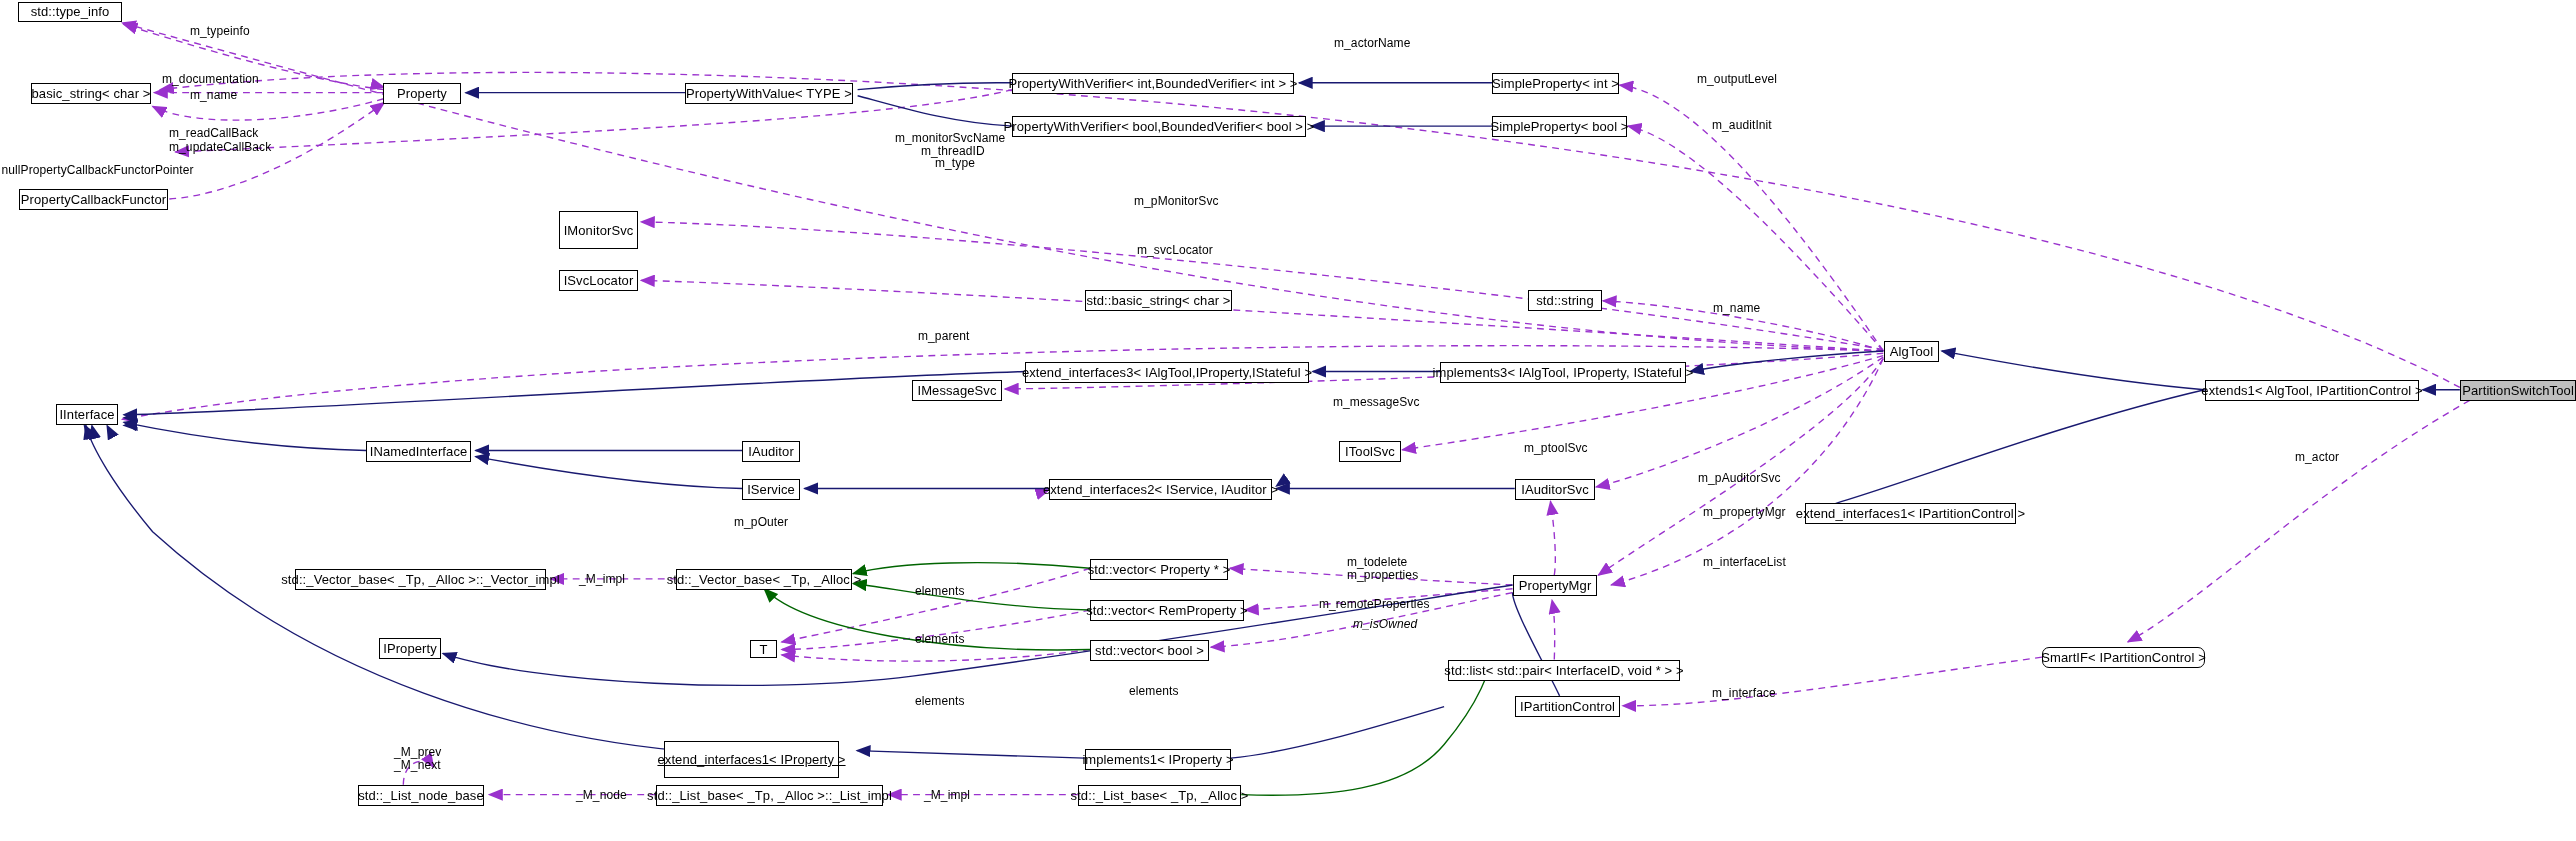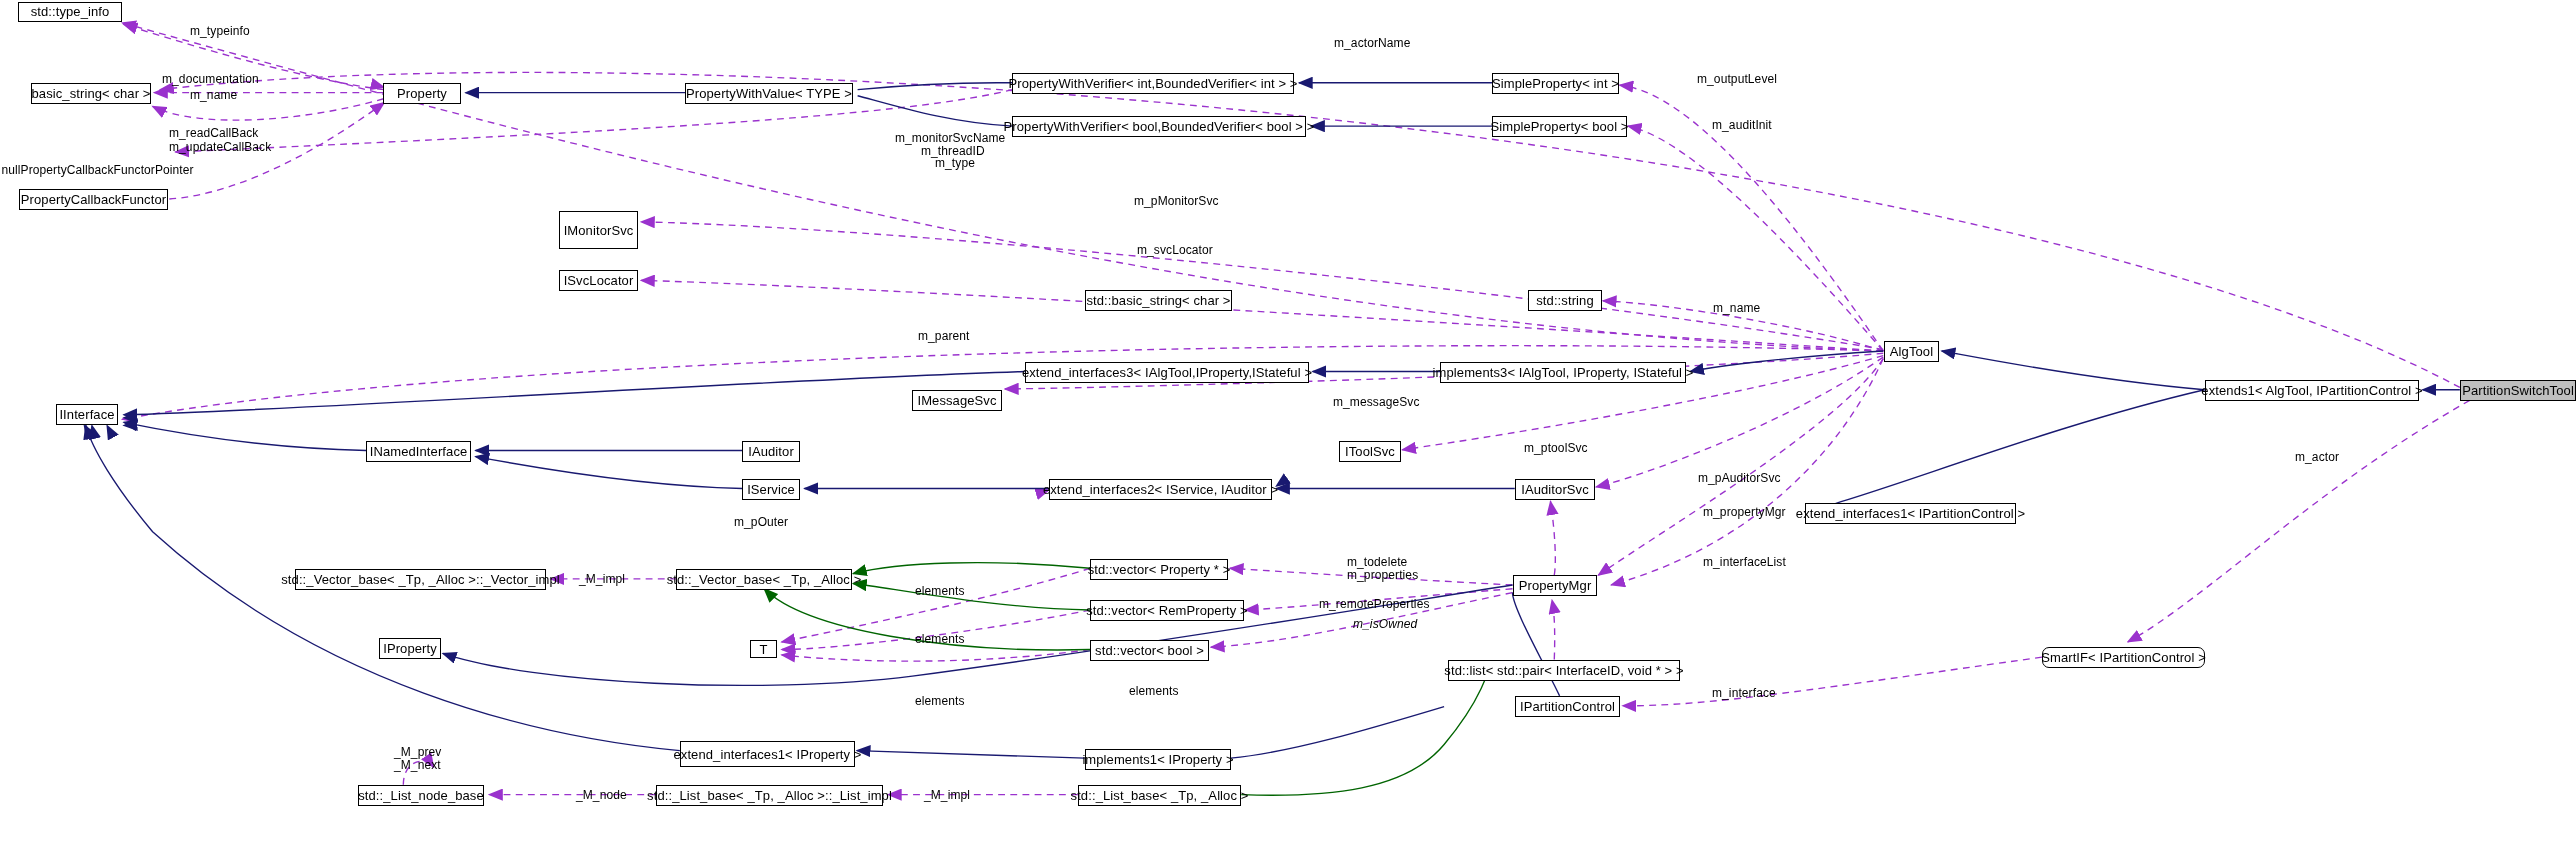--- a/index.html
+++ b/index.html
@@ -150,21 +150,21 @@
       <div class="node" style="left: 383px; top: 83px; width: 78px; height: 20.5px;">Property</div>
       <div class="node" style="left: 685px; top: 83px; width: 168px; height: 20.5px;">PropertyWithValue&lt; TYPE &gt;</div>
       <div class="node" style="left: 1012px; top: 73px; width: 282px; height: 20.5px;">PropertyWithVerifier&lt; int,BoundedVerifier&lt; int &gt; &gt;</div>
       <div class="node" style="left: 1012px; top: 116px; width: 294px; height: 20.5px;">PropertyWithVerifier&lt; bool,BoundedVerifier&lt; bool &gt; &gt;</div>
       <div class="node" style="left: 1492px; top: 73px; width: 127px; height: 20.5px;">SimpleProperty&lt; int &gt;</div>
       <div class="node" style="left: 1492px; top: 116px; width: 135px; height: 20.5px;">SimpleProperty&lt; bool &gt;</div>
       <div class="node" style="left: 559px; top: 211px; width: 79px; height: 38px;">IMonitorSvc</div>
       <div class="node" style="left: 559px; top: 270px; width: 79px; height: 20.5px;">ISvcLocator</div>
       <div class="node" style="left: 1085px; top: 290px; width: 147px; height: 20.5px;">std::basic_string&lt; char &gt;</div>
       <div class="node" style="left: 1528px; top: 290px; width: 74px; height: 20.5px;">std::string</div>
-      <div class="node" style="left: 912px; top: 380px; width: 90px; height: 20.5px; margin-top: 10px;">IMessageSvc</div>
+      <div class="node" style="left: 912px; top: 380px; width: 90px; height: 20.5px;">IMessageSvc</div>
       <div class="node" style="left: 1025px; top: 362px; width: 284px; height: 20.5px;">extend_interfaces3&lt; IAlgTool,IProperty,IStateful &gt;</div>
       <div class="node" style="left: 1440px; top: 362px; width: 246px; height: 20.5px;">implements3&lt; IAlgTool, IProperty, IStateful &gt;</div>
       <div class="node" style="left: 1884px; top: 341px; width: 55px; height: 20.5px;">AlgTool</div>
       <div class="node" style="left: 2205px; top: 380px; width: 214px; height: 20.5px;">extends1&lt; AlgTool, IPartitionControl &gt;</div>
       <div class="node highlight" style="left: 2460px; top: 380px; width: 116px; height: 20.5px;">PartitionSwitchTool</div>
       <div class="node" style="left: 56px; top: 404px; width: 62px; height: 20.5px;">IInterface</div>
       <div class="node" style="left: 366px; top: 441px; width: 105px; height: 20.5px;">INamedInterface</div>
       <div class="node" style="left: 742px; top: 441px; width: 58px; height: 20.5px;">IAuditor</div>
       <div class="node" style="left: 742px; top: 479px; width: 58px; height: 20.5px;">IService</div>
       <div class="node" style="left: 1049px; top: 479px; width: 223px; height: 20.5px;">extend_interfaces2&lt; IService, IAuditor &gt;</div>
@@ -178,21 +178,21 @@
       <div class="node" style="left: 1090px; top: 640px; width: 119px; height: 20.5px;">std::vector&lt; bool &gt;</div>
       <div class="node" style="left: 750px; top: 640px; width: 27px; height: 18px;">T</div>
       <div class="node" style="left: 1513px; top: 575px; width: 84px; height: 20.5px;">PropertyMgr</div>
       <div class="node" style="left: 1448px; top: 660px; width: 232px; height: 20.5px;">std::list&lt; std::pair&lt; InterfaceID, void * &gt; &gt;</div>
       <div class="node" style="left: 1515px; top: 696px; width: 105px; height: 20.5px;">IPartitionControl</div>
       <div class="node" style="left: 2042px; top: 647px; width: 163px; height: 20.5px; border-radius: 7px;">SmartIF&lt; IPartitionControl &gt;</div>
       <div class="node" style="left: 379px; top: 638px; width: 62px; height: 20.5px;">IProperty</div>
       <div class="node" style="left: 358px; top: 785px; width: 126px; height: 20.5px;">std::_List_node_base</div>
       <div class="node" style="left: 656px; top: 785px; width: 227px; height: 20.5px;">std::_List_base&lt; _Tp, _Alloc &gt;::_List_impl</div>
       <div class="node" style="left: 1078px; top: 785px; width: 163px; height: 20.5px;">std::_List_base&lt; _Tp, _Alloc &gt;</div>
-      <div class="node" style="left: 680px; top: 741px; width: 175px; height: 26px;">extend_interfaces1&lt; IProperty &gt;</div>
+      <div class="node" style="left: 664px; top: 741px; width: 175px; height: 37px; text-decoration: underline;">extend_interfaces1&lt; IProperty &gt;</div>
       <div class="node" style="left: 1085px; top: 749px; width: 146px; height: 20.5px;">implements1&lt; IProperty &gt;</div>
     </div>
   <div id="label-layer">
       <div class="edge-label" style="left: 190px; top: 24px;">m_typeinfo</div>
       <div class="edge-label" style="left: 1334px; top: 36px;">m_actorName</div>
       <div class="edge-label" style="left: 162px; top: 72px;">m_documentation</div>
       <div class="edge-label" style="left: 190px; top: 88px;">m_name</div>
       <div class="edge-label" style="left: 1697px; top: 72px;">m_outputLevel</div>
       <div class="edge-label" style="left: 169px; top: 126px;">m_readCallBack</div>
       <div class="edge-label" style="left: 169px; top: 140px;">m_updateCallBack</div>

